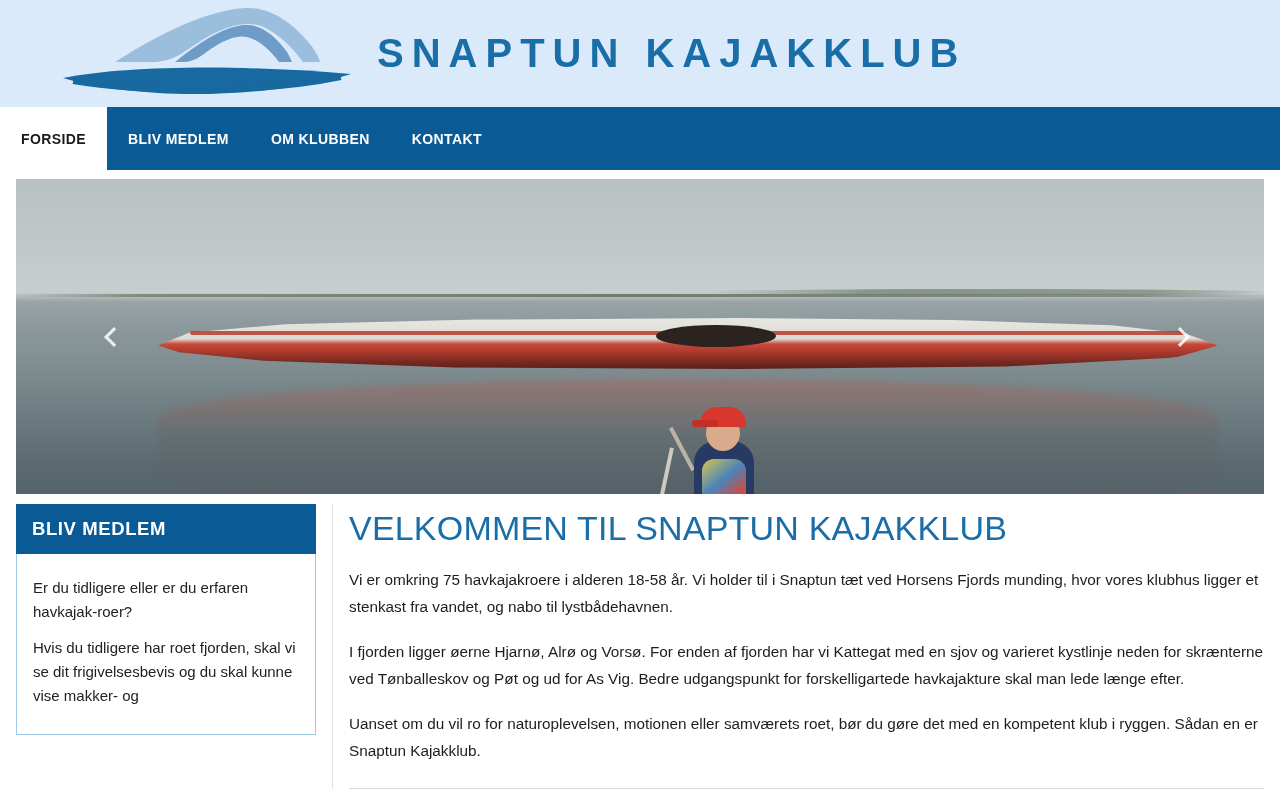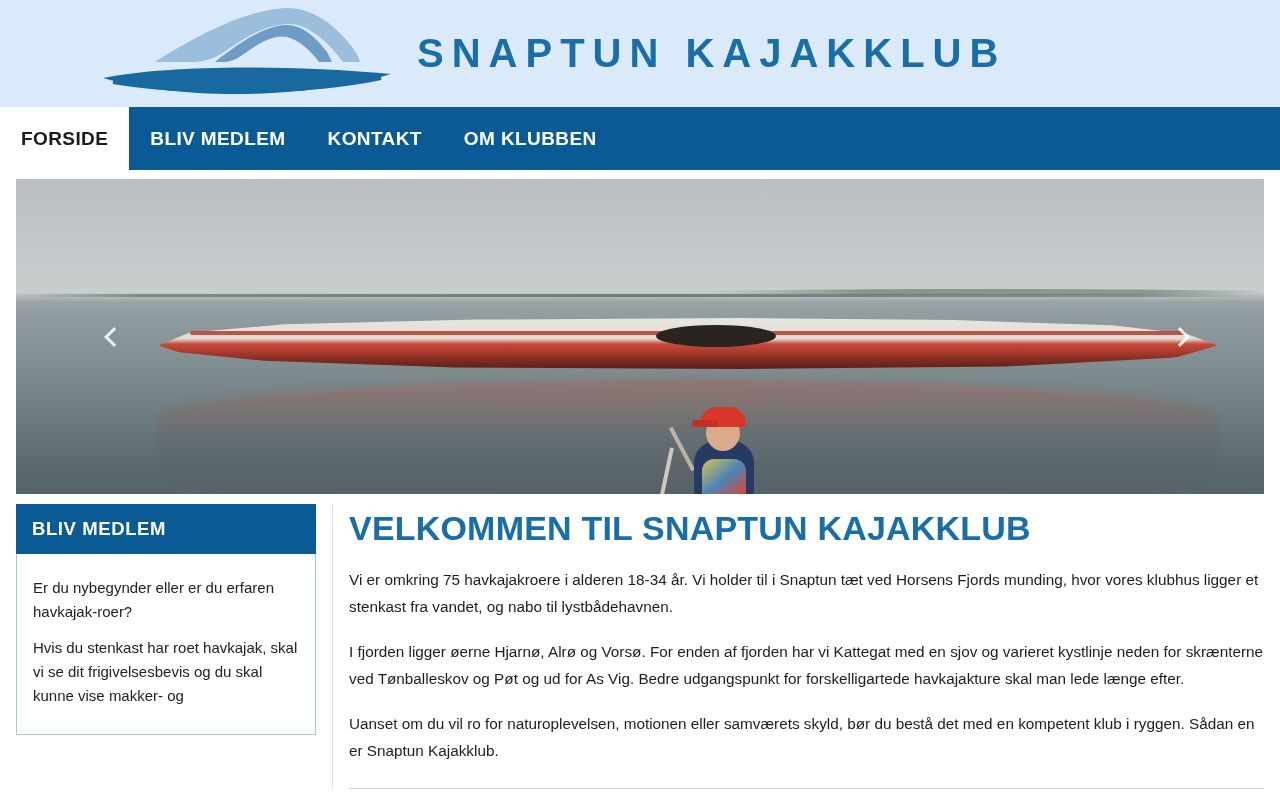--- a/index.html
+++ b/index.html
@@ -11,21 +11,20 @@
     background: #ffffff;
   }
 
   
   .header {
     width: 1280px; height: 107px;
     background: #dbeafa;
     display: flex;
     align-items: center;
     position: relative;
-    padding-left: 40px;
   }
   .logo-wrap {
     width: 300px; height: 100px;
     margin-left: 55px;
     position: relative;
     flex: none;
   }
   .logo-wrap svg { display: block; }
   .site-title {
     font-size: 40px;
@@ -41,21 +40,21 @@
     width: 1280px; height: 63px;
     background: #0a5a96;
     display: flex;
     align-items: stretch;
   }
   .nav-item {
     display: flex;
     align-items: center;
     padding: 0 21px;
     color: #ffffff;
-    font-size: 19px;
+    font-size: 14px;
     font-weight: bold;
     letter-spacing: 0.4px;
     text-transform: uppercase;
     cursor: pointer;
     white-space: nowrap;
   }
   .nav-item.active {
     background: #ffffff;
     color: #1a1a1a;
   }
@@ -247,21 +246,21 @@
   .main {
     flex: 1 1 auto;
     padding-left: 16px;
     border-left: 1px solid #e3e3e3;
   }
   .main h1 {
     margin: 4px 0 18px 0;
     font-size: 34px;
     line-height: 40px;
     color: #1a6ea8;
-    font-weight: bold;
+    font-weight: normal;
     letter-spacing: 0.2px;
     text-transform: uppercase;
   }
   .main p {
     margin: 0 0 18px 0;
     font-size: 15.3px;
     line-height: 27px;
     color: #1d1d1d;
   }
   .main hr {
@@ -281,22 +280,22 @@
       <path d="M8 74 C70 62 180 60 296 70 C250 84 190 90 140 90 C90 90 40 84 8 74 Z" fill="#17699f"></path>
       <path d="M18 78 C90 90 210 90 286 74" stroke="#17699f" stroke-width="4" fill="none"></path>
     </svg>
   </div>
   <div class="site-title">SNAPTUN KAJAKKLUB</div>
 </div>
 
 <div class="nav">
   <div class="nav-item active">FORSIDE</div>
   <div class="nav-item">BLIV MEDLEM</div>
+  <div class="nav-item">OM KLUBBEN</div>
   <div class="nav-item">KONTAKT</div>
-  <div class="nav-item">OM KLUBBEN</div>
 </div>
 
 <div class="slider">
   <div class="photo">
     <div class="far-shore2"></div>
     <div class="far-shore"></div>
     <div class="reflection"></div>
 
     <div class="kayak">
       <div class="hull"></div>
@@ -318,26 +317,26 @@
   <div class="slider-arrow next">
     <span class="chev"></span>
   </div>
 </div>
 
 <div class="content">
 
   <div class="sidebar">
     <div class="panel-head">BLIV MEDLEM</div>
     <div class="panel-body">
-      <p>Er du nybegynder eller er du erfaren havkajak-roer?</p>
-      <p>Hvis du stenkast har roet havkajak, skal vi se dit frigivelsesbevis og du skal kunne vise makker- og</p>
+      <p>Er du tidligere eller er du erfaren havkajak-roer?</p>
+      <p>Hvis du tidligere har roet fjorden, skal vi se dit frigivelsesbevis og du skal kunne vise makker- og</p>
     </div>
   </div>
 
   <div class="main">
     <h1>VELKOMMEN TIL SNAPTUN KAJAKKLUB</h1>
-    <p>Vi er omkring 75 havkajakroere i alderen 18-34 år. Vi holder til i Snaptun tæt ved Horsens Fjords munding, hvor vores klubhus ligger et stenkast fra vandet, og nabo til lystbådehavnen.</p>
+    <p>Vi er omkring 75 havkajakroere i alderen 18-58 år. Vi holder til i Snaptun tæt ved Horsens Fjords munding, hvor vores klubhus ligger et stenkast fra vandet, og nabo til lystbådehavnen.</p>
     <p>I fjorden ligger øerne Hjarnø, Alrø og Vorsø. For enden af fjorden har vi Kattegat med en sjov og varieret kystlinje neden for skrænterne ved Tønballeskov og Pøt og ud for As Vig. Bedre udgangspunkt for forskelligartede havkajakture skal man lede længe efter.</p>
-    <p>Uanset om du vil ro for naturoplevelsen, motionen eller samværets skyld, bør du bestå det med en kompetent klub i ryggen. Sådan en er Snaptun Kajakklub.</p>
+    <p>Uanset om du vil ro for naturoplevelsen, motionen eller samværets roet, bør du gøre det med en kompetent klub i ryggen. Sådan en er Snaptun Kajakklub.</p>
     <hr>
   </div>
 
 </div>
 
 </body></html>

